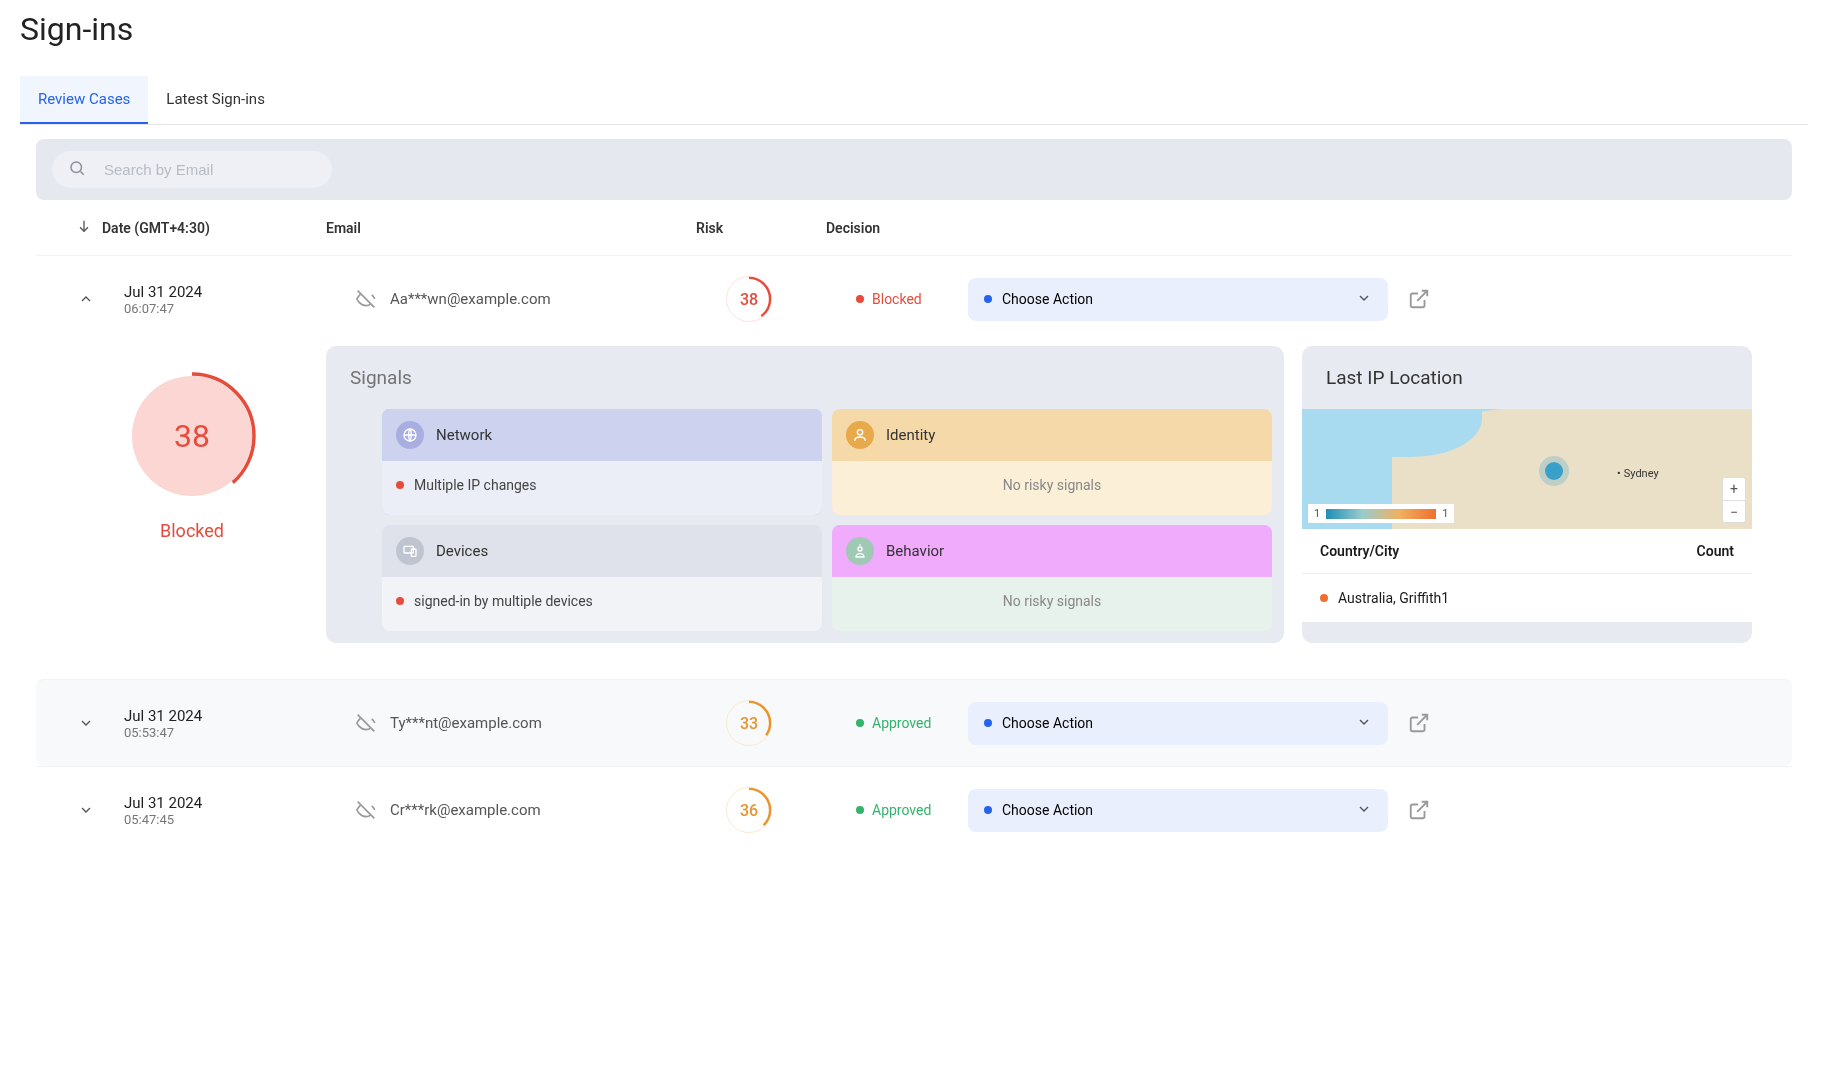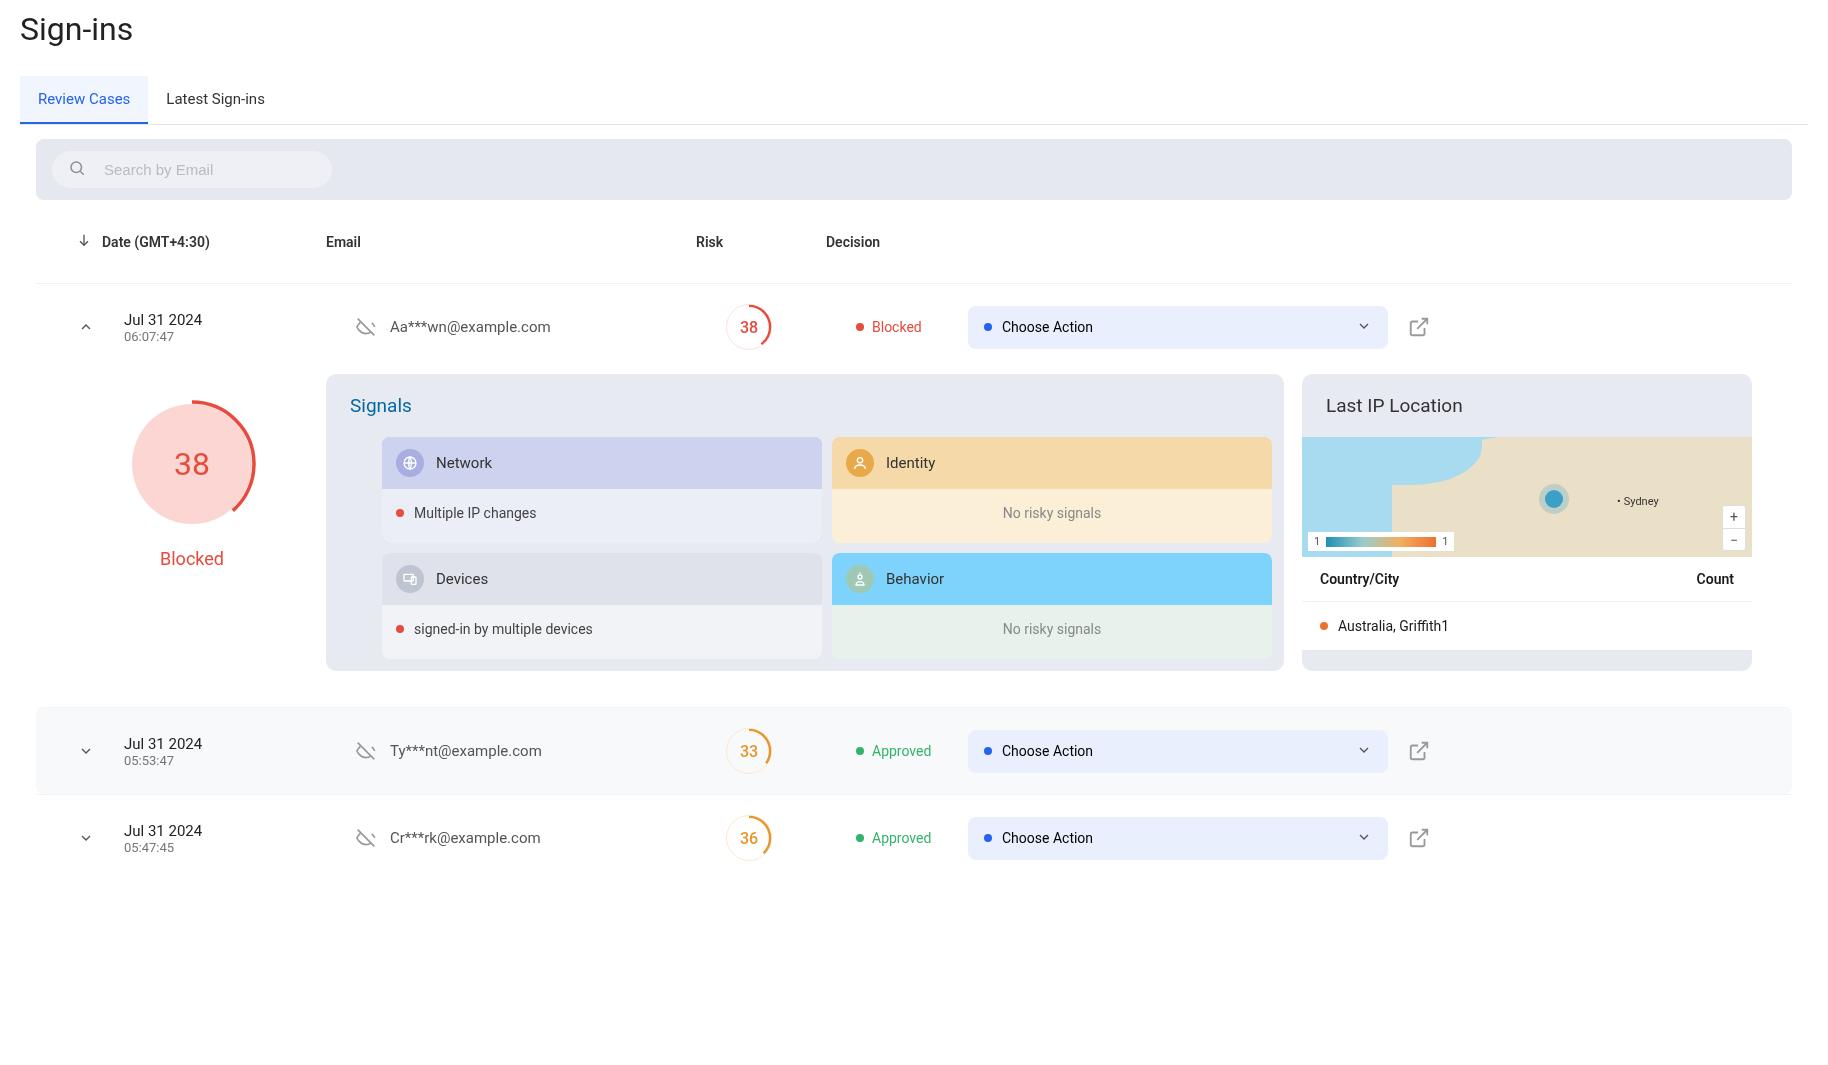--- a/index.html
+++ b/index.html
@@ -49,21 +49,21 @@
   }
   .search-input::placeholder { color: #b7bbc4; }
 
   .table-header {
     display: flex;
     align-items: center;
     padding: 16px 56px 16px 56px;
     font-size: 14px;
     font-weight: 600;
     color: #333;
-    margin: 16px 16px;
+    margin: 2px 16px;
   }
   .col-date   { width: 250px; display:flex; align-items:center; gap:10px; margin-left:-16px;}
   .col-email  { width: 370px; }
   .col-risk   { width: 130px; }
   .col-decision { width: 112px; }
 
   .row {
     margin: 0 16px;
     border-top: 1px solid #f2f2f2;
   }
@@ -146,21 +146,21 @@
     border-radius:50%;
   }
   .big-label { font-size:18px; color:#e64b3c; }
 
   .signals-card {
     flex:1;
     background:#e7eaf1;
     border-radius:10px;
     overflow:hidden;
   }
-  .signals-title { padding:20px 24px; font-size:19px; color:#0369a1; }
+  .signals-title { padding:20px 24px; font-size:19px; color:#737373; }
   .signal-grid {
     display:grid;
     grid-template-columns: 1fr 1fr;
     gap:10px;
     padding:0 12px 12px 12px;
     margin-left:44px;
   }
   .signal-box { border-radius:8px; overflow:hidden; }
   .signal-head { display:flex; align-items:center; gap:12px; padding:12px 14px; font-size:15px; color:#333;}
   .signal-body { padding:16px 14px 22px 14px; font-size:14px; display:flex; align-items:center; justify-content:flex-start;}
@@ -171,21 +171,21 @@
     display:flex; align-items:center; justify-content:center;
     color:#fff;
   }
   .sig-network { background:#b8bfe6; }
   .sig-network .signal-head{ background:#cdd3ef; }
   .sig-network .signal-body{ background:#eceef7; }
   .sig-identity .signal-head{ background:#f6d9a8; }
   .sig-identity .signal-body{ background:#fbefd8; }
   .sig-devices .signal-head{ background:#dfe2ea; }
   .sig-devices .signal-body{ background:#f2f3f7; }
-  .sig-behavior .signal-head{ background:#7dd3fc; }
+  .sig-behavior .signal-head{ background:#f0abfc; }
   .sig-behavior .signal-body{ background:#e8f2ed; }
   .ic-net { background:#a8afe0; }
   .ic-id  { background:#e8a94a; }
   .ic-dev { background:#bfc4d1; }
   .ic-beh { background:#9fc9b5; }
 
   .ip-card {
     width:450px;
     background:#e7eaf1;
     border-radius:10px;

